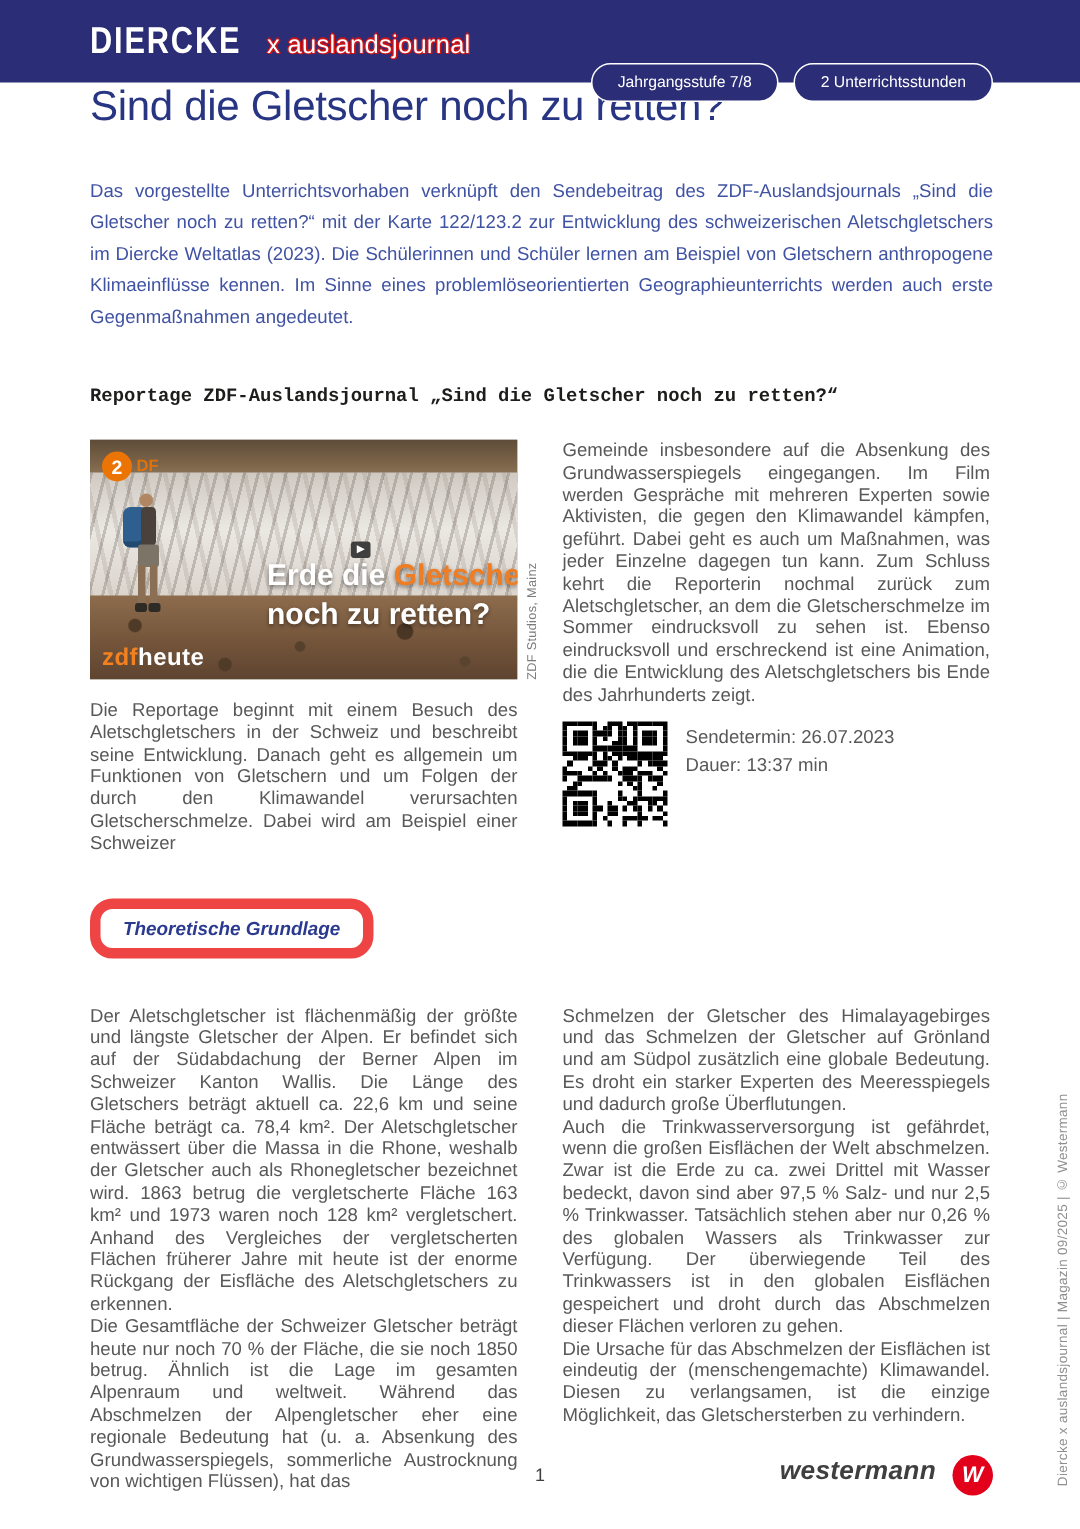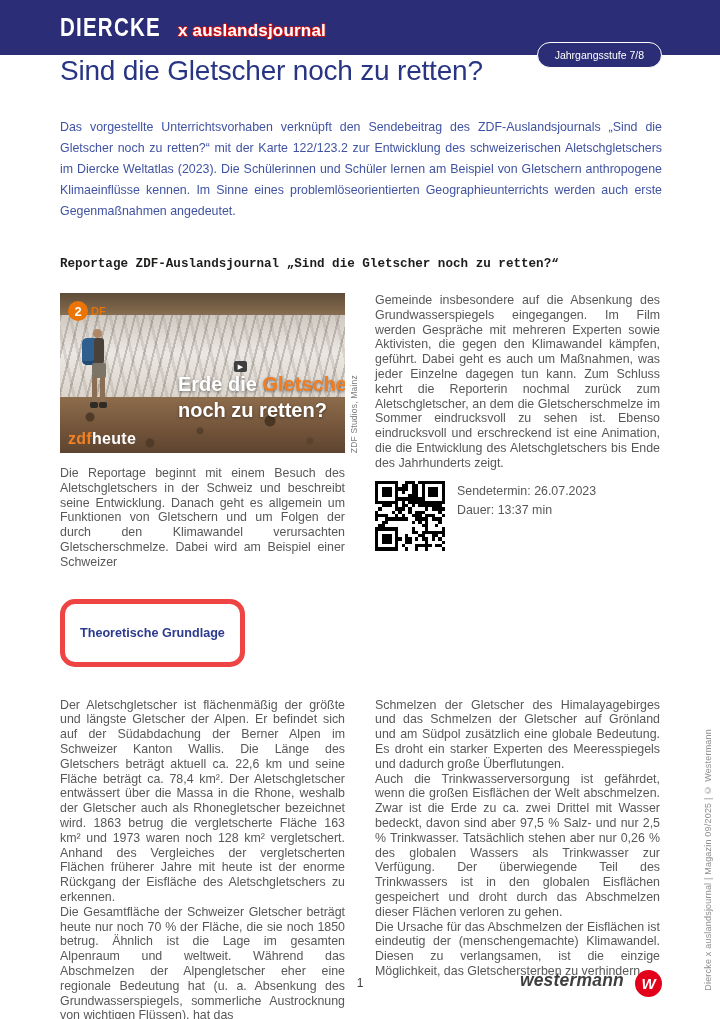--- a/index.html
+++ b/index.html
@@ -12,21 +12,21 @@
 
   
   .header { position:relative; height:55px; background:#2b2e76; }
   .brandwrap { position:absolute; left:60px; top:13px; display:flex; align-items:baseline; gap:9px; }
   .brand {
     color:#fff; font-size:25px; font-weight:700; letter-spacing:1.5px;
     text-shadow:0 0 1px #2b2e76;
     transform:scaleX(.82); transform-origin:left;
   }
   .brand-suffix {
-    color:#fff; font-size:17px; font-weight:700; letter-spacing:.2px; margin-left:-14px;
+    color:#fff; font-size:17px; font-weight:400; letter-spacing:.2px; margin-left:-14px;
     text-shadow:-1px 0 0 #d01317, 1px 0 0 #d01317, 0 -1px 0 #d01317, 0 1px 0 #d01317, 1px 1px 0 #d01317;
   }
   .badges { position:absolute; right:58px; top:42px; display:flex; gap:10px; }
   .badge-pill {
     background:#2b2e76; border:1.3px solid #fff; border-radius:14px;
     color:#fff; font-size:10.5px; padding:6px 17px; white-space:nowrap;
   }
 
   
   .content { padding:0 58px 0 60px; }
@@ -92,22 +92,22 @@
 
   
   .broadcast-row { display:flex; gap:12px; margin-top:10px; }
   .qr { width:70px; height:70px; display:grid; grid-template-columns:repeat(21,1fr); grid-template-rows:repeat(21,1fr); background:#fff; cursor:pointer; }
   .qr i { display:block; } .qr i.on { background:#000; }
   .broadcast-meta { font-size:12.4px; line-height:19px; color:#58585a; padding-top:1px; }
 
   
   .section-badge {
     display:inline-block; margin-top:29px;
-    border:5px solid #ef4444; border-radius:15px; padding:22px 15px;
-    color:#2b3a8f; font-weight:700; font-size:12.6px;
+    border:7px solid #ef4444; border-radius:15px; padding:6px 15px;
+    color:#2b3a8f; font-weight:700; font-size:12.6px;font-style:italic;
   }
   .theory-cols { margin-top:31px; }
 
   
   .side-vertical {
     position:absolute; right:7px; bottom:28px;
     writing-mode:vertical-rl; transform:rotate(180deg);
     font-size:9px; color:#8f8f8f; letter-spacing:.2px;
   }
   .footer { position:absolute; left:0; right:0; bottom:21px; height:28px; }
@@ -122,20 +122,21 @@
 
 <div class="page">
 
   <div class="header">
     <div class="brandwrap">
       <span class="brand">DIERCKE</span>
       <span class="brand-suffix">x auslandsjournal</span>
     </div>
     <div class="badges">
       <span class="badge-pill">Jahrgangsstufe 7/8</span>
+      <span class="badge-pill">2 Unterrichtsstunden</span>
     </div>
   </div>
 
   <div class="content">
 
     <h1 class="doc-title">Sind die Gletscher noch zu retten?</h1>
 
     <p class="intro">Das vorgestellte Unterrichtsvorhaben verknüpft den Sendebeitrag des ZDF-Auslandsjournals „Sind die Gletscher noch zu retten?“ mit der Karte 122/123.2 zur Entwicklung des schweizerischen Aletschgletschers im Diercke Weltatlas (2023). Die Schülerinnen und Schüler lernen am Beispiel von Gletschern anthropogene Klimaeinflüsse kennen. Im Sinne eines problemlöseorientierten Geographieunterrichts werden auch erste Gegenmaßnahmen angedeutet.</p>
 
     <h2 class="report-heading">Reportage ZDF-Auslandsjournal „Sind die Gletscher noch zu retten?“</h2>

